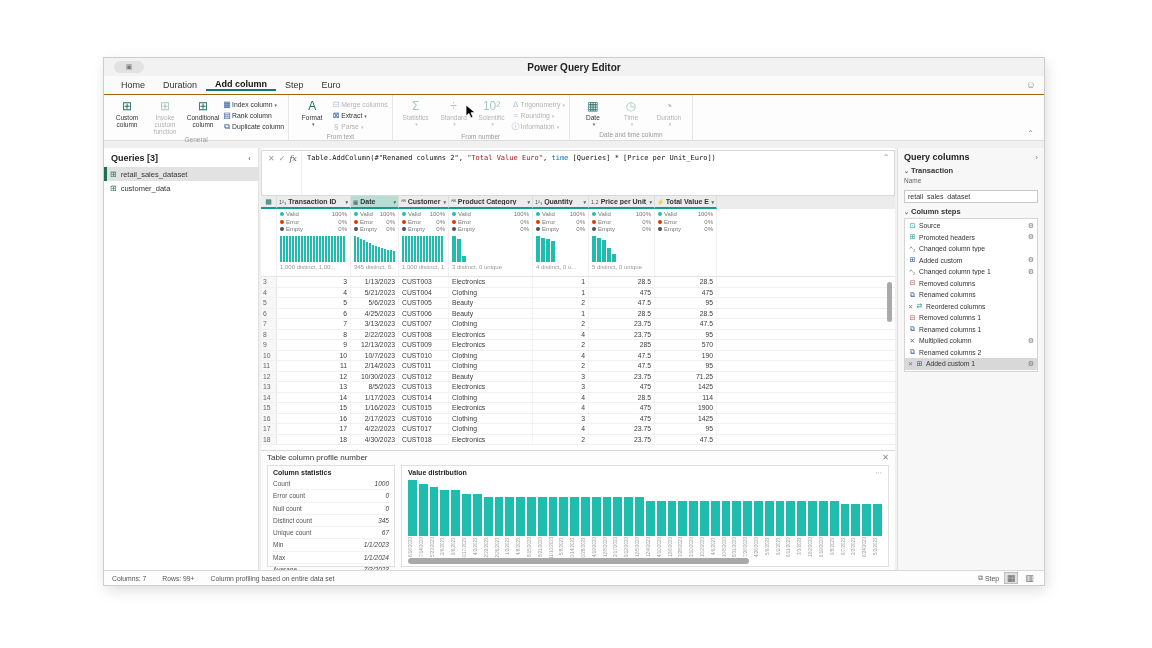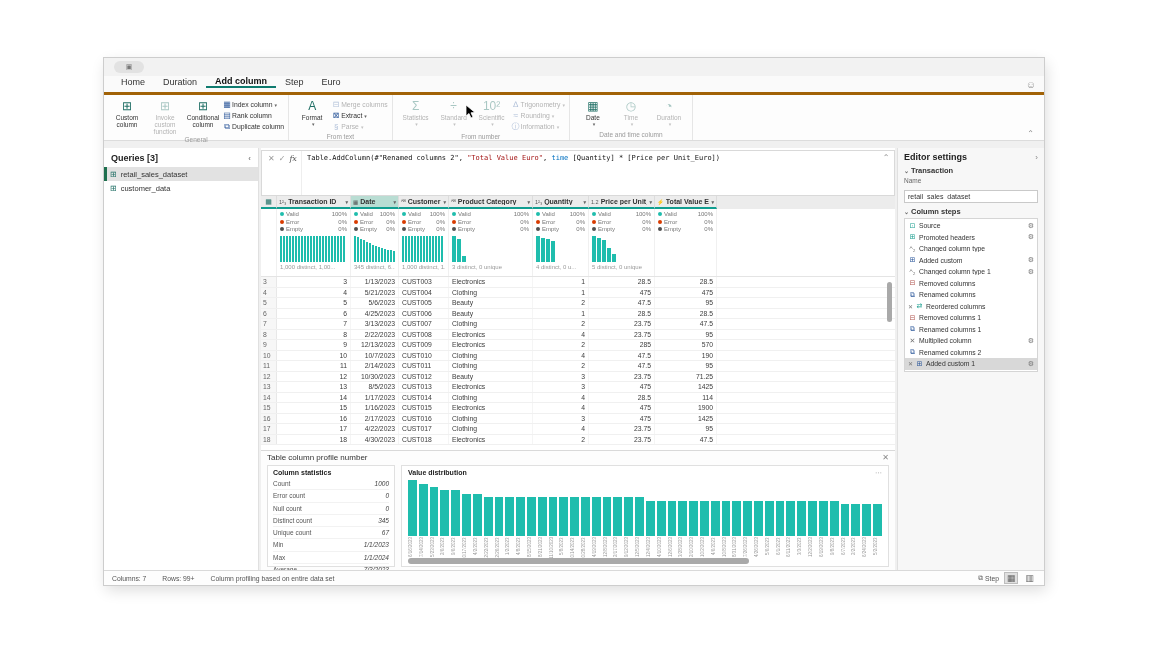--- a/index.html
+++ b/index.html
@@ -5,21 +5,21 @@
   * { box-sizing: border-box; margin: 0; padding: 0; }
   html,body { width:1152px; height:648px; background:#fff; font-family:"Liberation Sans",sans-serif; overflow:hidden; }
   .window { position:absolute; left:104px; top:58px; width:940px; height:527px; background:#f0f0f0;
             box-shadow:0 0 0 1px #cdcdcd, 2px 5px 14px rgba(0,0,0,.14); }
   
   .titlebar { position:relative; height:18px; background:#f2f2f2; display:flex; align-items:center; }
   .qa-pill { position:absolute; left:10px; top:3px; width:30px; height:12px; background:#e2e2e2; border-radius:6px;
              display:flex; align-items:center; justify-content:center; font-size:7px; color:#777; cursor:pointer; }
   .title { width:100%; text-align:center; font-size:10px; font-weight:bold; color:#1f1f1f; }
   
-  .tabrow { position:relative; height:19px; background:#fafafa; border-bottom:3px solid #a16207; display:flex; align-items:flex-start; padding-left:8px; }
+  .tabrow { position:relative; height:19px; background:#fafafa; border-bottom:1px solid #a16207; display:flex; align-items:center; padding-left:8px; }
   .tab { font-size:9px; color:#333; padding:0 9px; display:flex; align-items:center; cursor:pointer; }
   .tab.active { font-weight:bold; border-bottom:2px solid #0f7b6f; color:#111; }
   .smiley { position:absolute; right:8px; top:3px; font-size:10px; color:#9a9a9a; cursor:pointer; }
   
   .ribbon { position:relative; height:46px; background:#fdfdfd; border-bottom:1px solid #dcdcdc; display:flex; }
   .ribbon-groups { display:flex; height:100%; }
   .rgroup { display:flex; flex-direction:column; border-right:1px solid #e6e6e6; padding:2px 4px 0 4px; }
   .rgroup-items { flex:1; display:flex; align-items:flex-start; }
   .rgroup-name { font-size:6.5px; color:#9a9a9a; text-align:center; padding:1px 0 2px; }
   .rbtn-large { width:38px; display:flex; flex-direction:column; align-items:center; padding-top:2px; cursor:pointer; }
@@ -120,20 +120,21 @@
 </style>
 </head>
 <body>
 
 <div class="window">
 
   <div class="titlebar">
     <div class="qa-pill">
       <span>▣</span>
     </div>
+    <div class="title">Power Query Editor</div>
   </div>
 
   <div class="tabrow">
     <div id="tabs" style="display:flex;">
         <div class="tab">Home</div>
         <div class="tab">Duration</div>
         <div class="tab active">Add column</div>
         <div class="tab">Step</div>
         <div class="tab">Euro</div>
       </div>
@@ -280,21 +281,21 @@
         </div>
     </div>
 
     <div class="center-panel">
       <div class="formula-bar">
         <div class="fb-icons">
           <span>✕</span>
           <span>✓</span>
           <span class="fb-fx">fx</span>
         </div>
-        <div class="fb-text" id="formula-text"><span>Table.AddColumn(#"Renamed columns 2", </span><span class="tok-str">"Total Value Euro"</span><span>, </span><span class="tok-kw">time</span><span> [Quantity] * [Price per Unit_Euro])</span></div>
+        <div class="fb-text" id="formula-text"><span>Table.AddColumn(#"Renamed columns 2", </span><span class="tok-str">"Total Value Euro"</span><span>, </span><span class="tok-kw">time</span><span> [Queries] * [Price per Unit_Euro])</span></div>
         <div class="fb-expand">⌃</div>
       </div>
 
       <div class="grid-wrap">
         <div id="grid">
             <div class="g-row g-header">
               <div class="g-corner">▦</div>
               <div class="g-h" style="width: 74px;">
                 <span class="ticon">1²₃</span>
                 <span class="hname">Transaction ID</span>
@@ -824,21 +825,21 @@
             <div class="chart-scroll">
               <div class="chart-scroll-thumb"></div>
             </div>
           </div>
         </div>
       </div>
     </div>
 
     <div class="settings-panel">
       <div class="settings-header">
-        <span>Editor settings</span>
+        <span>Query columns</span>
         <span class="collapse">›</span>
       </div>
       <div class="section-label">
         <span class="chev">⌄</span><span>Transaction</span>
       </div>
       <div class="name-label">Name</div>
       <input class="name-input" value="retail_sales_dataset" style="">
       <div class="section-label">
         <span class="chev">⌄</span><span>Column steps</span>
       </div>

